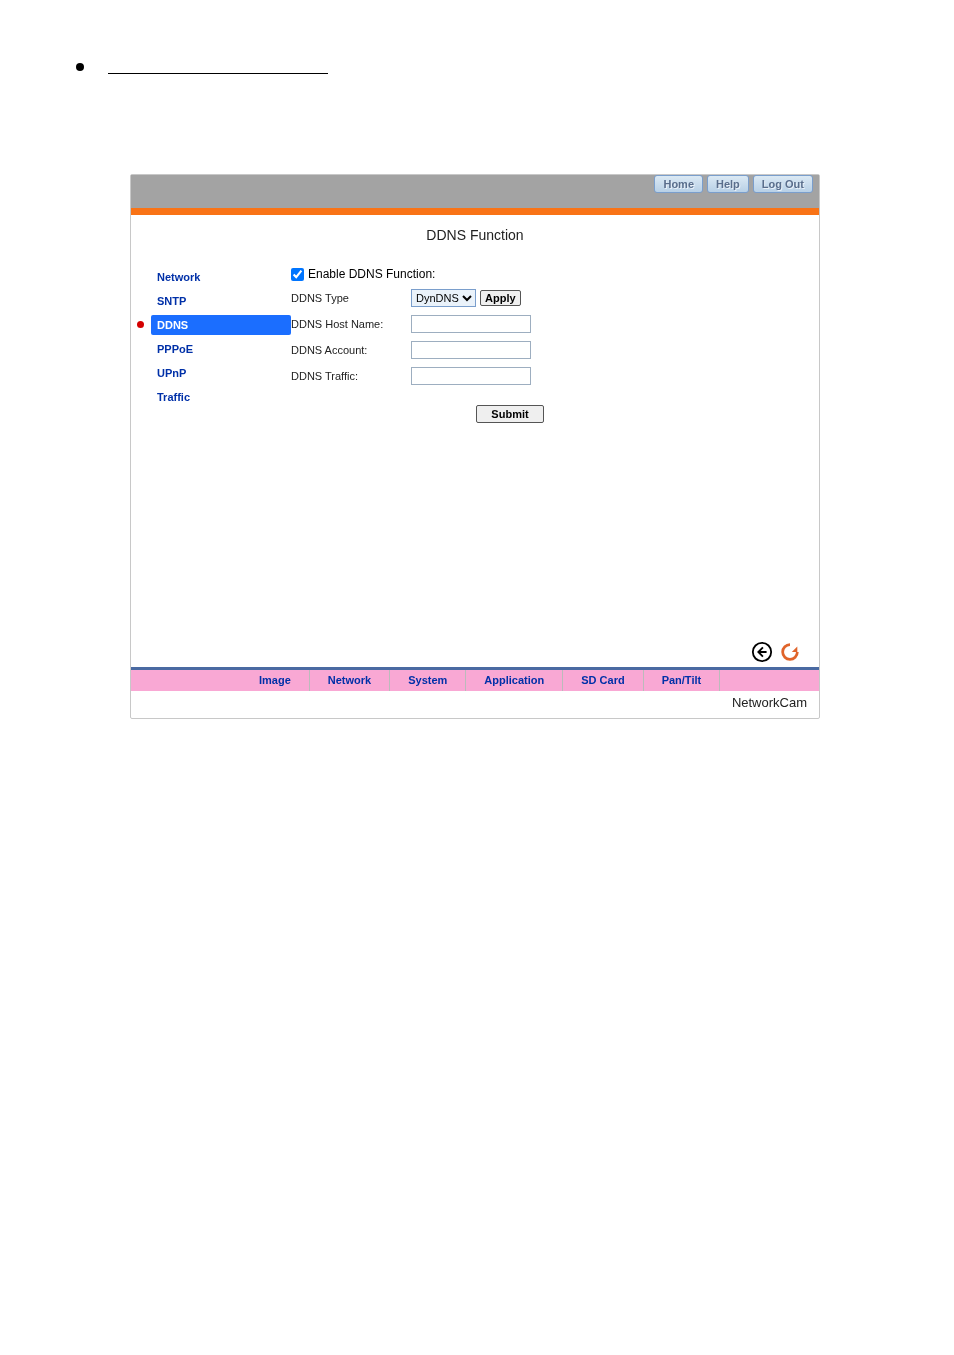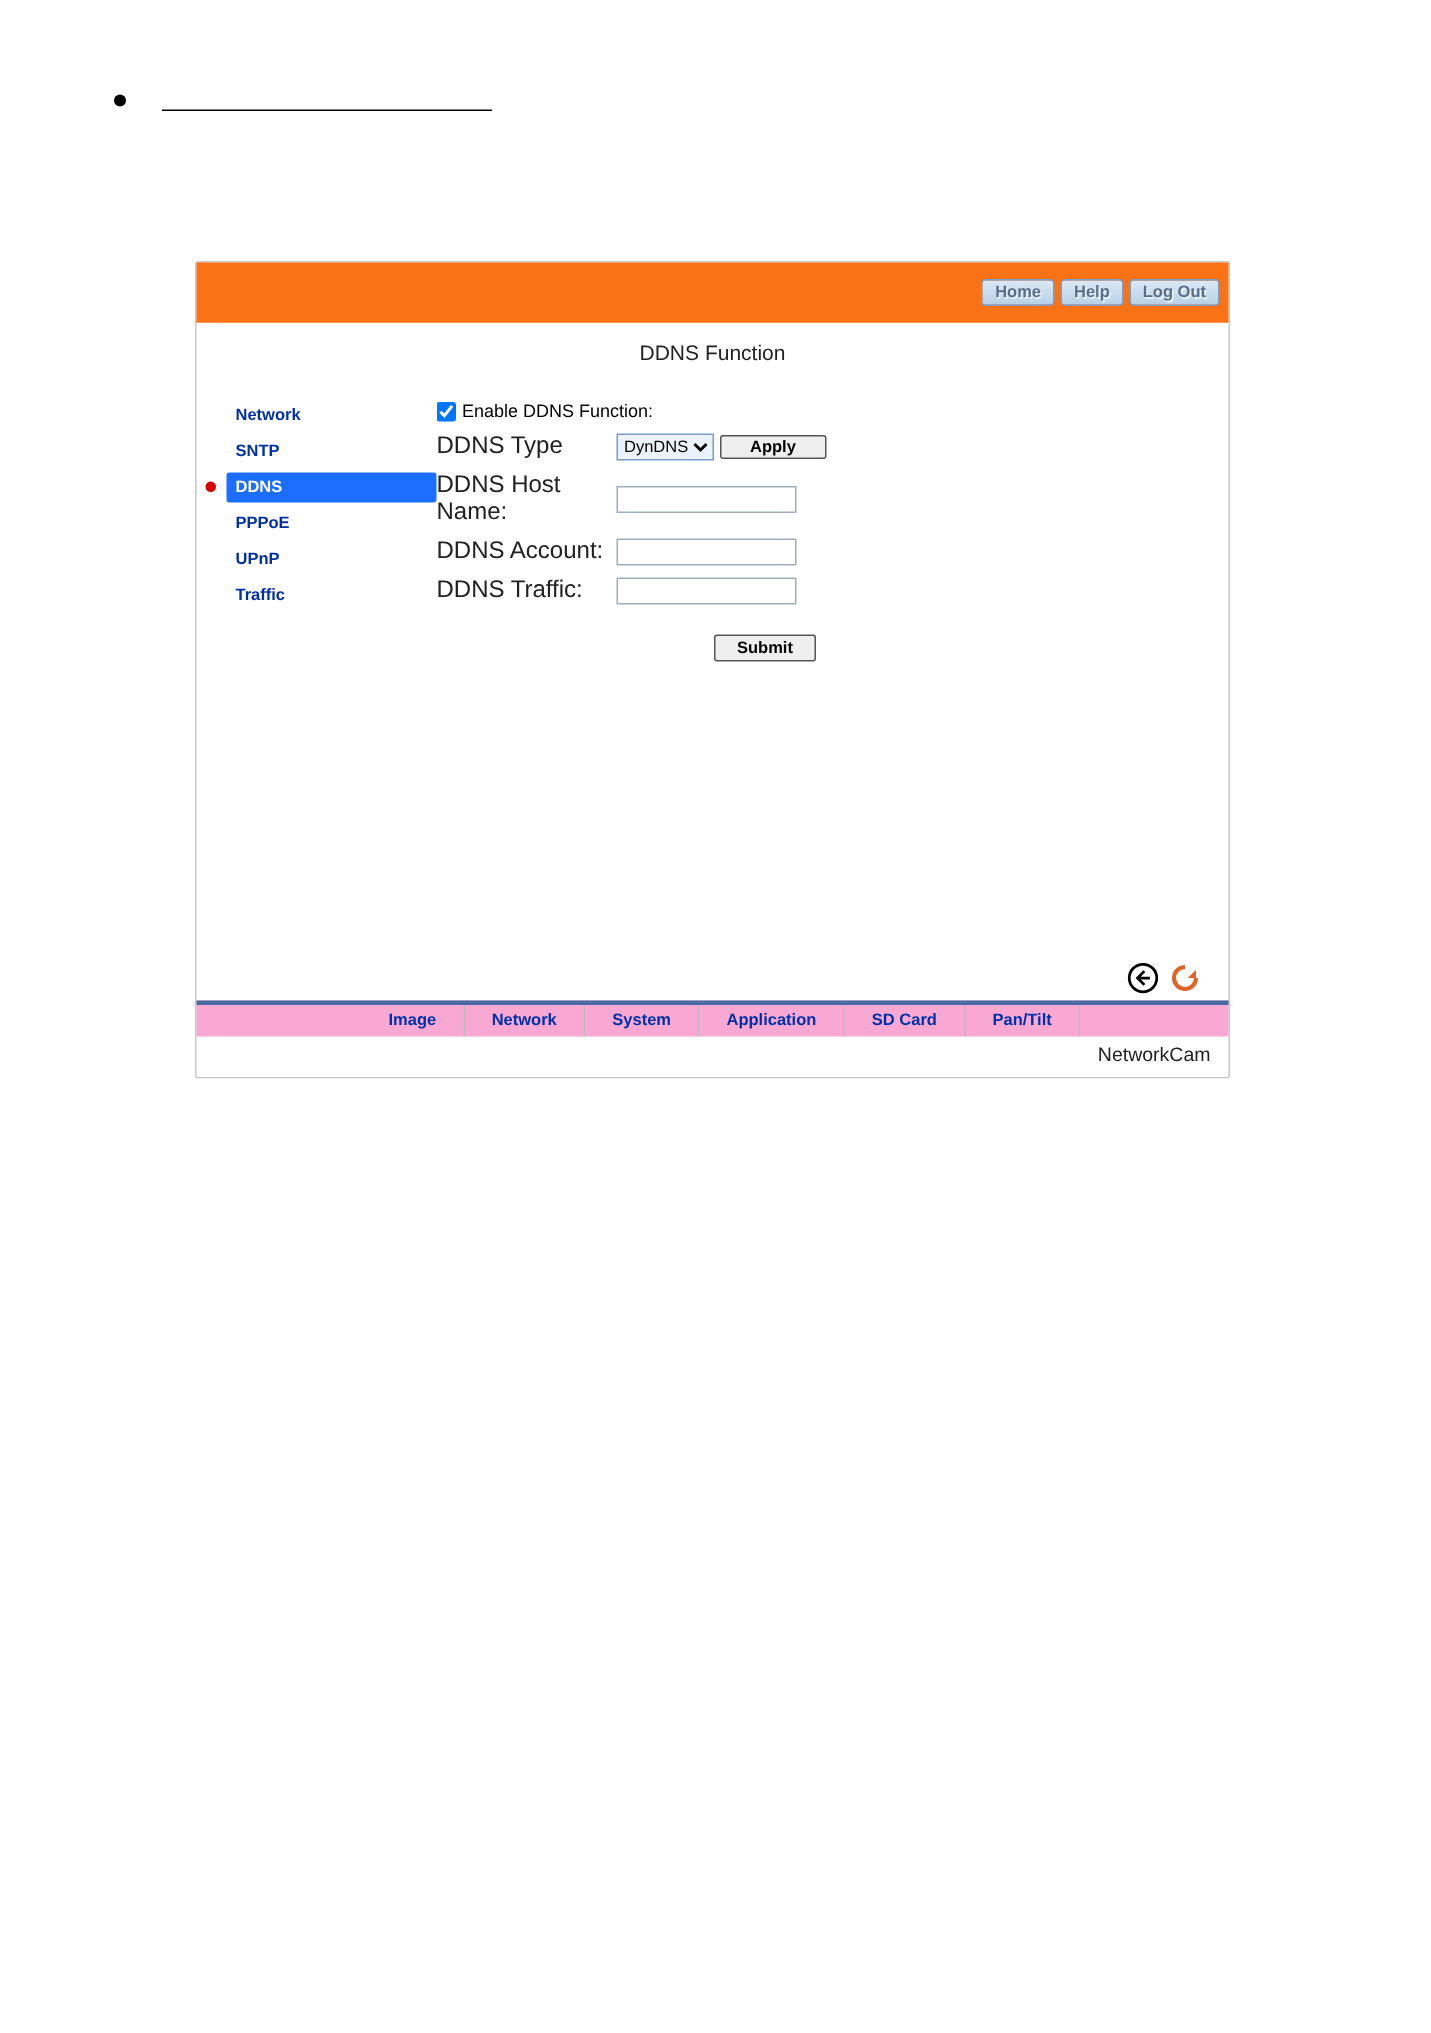--- a/index.html
+++ b/index.html
@@ -2,35 +2,35 @@
 <html><head>
 <meta charset="utf-8">
 <style>
 *{box-sizing:border-box;margin:0;padding:0;font-family:Verdana,Arial,sans-serif}
 body{background:#fff;width:954px;margin:0 auto;font-size:12px;color:#000}
 .page{padding:60px 100px 0 70px}
 .bullet-row{display:flex;align-items:center;margin-bottom:30px}
 .bullet{width:8px;height:8px;border-radius:50%;background:#000;margin-right:24px;margin-left:6px}
 .underline-space{border-bottom:1.5px solid #000;height:14px;width:220px}
 .app-window{margin:100px 0 0 60px;width:690px;border:1px solid #c8c8c8;background:#fff;border-radius:2px}
-.topbar{height:40px;background:#f97316;border-bottom:1px solid #f97316;display:flex;justify-content:flex-end;align-items:center;padding-right:6px}
+.topbar{height:40px;background:#a3a3a3;border-bottom:7px solid #f97316;display:flex;justify-content:flex-end;align-items:flex-start;padding-right:6px}
 .topbtn{background:linear-gradient(#dbe9f4,#b8d0e6);border:1px solid #7a9ecc;color:#5a6e8c;font-weight:bold;font-size:11px;padding:2px 8px;margin-left:4px;border-radius:3px;cursor:pointer;text-shadow:1px 1px 0 #eaf2fa}
 .title-row{text-align:center;padding:12px 0 10px 0;font-weight:normal;font-size:14px;color:#222}
 .workarea{display:flex;min-height:380px;padding:10px 20px 0 20px}
 .sidebar{width:140px;padding-top:4px}
 .side-item{color:#0030a8;font-weight:bold;font-size:11px;padding:4px 6px;margin-bottom:4px;cursor:pointer}
 .side-item.active{background:#1b6eff;color:#fff;position:relative;border-radius:2px}
 .side-item.active::before{content:"";position:absolute;left:-14px;top:6px;width:7px;height:7px;border-radius:50%;background:#d40000}
 .form-area{flex:1;padding-top:4px}
 .form-row{display:flex;align-items:center;margin-bottom:8px}
-.form-label{width:120px;font-size:16px;color:#222}
+.form-label{width:120px;font-size:11px;color:#222}
 .chk-row{display:flex;align-items:center;margin-bottom:8px}
 .chk{margin-right:4px;width:13px;height:13px}
 select{border:1px solid #7a9ecc;font-size:11px;background:#eaf2fa;height:18px;margin-right:4px}
-.btn{border:1px solid #555;background:#efefef;font-size:11px;font-weight:bold;padding:1px 19px;cursor:pointer;border-radius:2px}
+.btn{border:1px solid #555;background:#efefef;font-size:11px;font-weight:bold;padding:1px 4px;cursor:pointer;border-radius:2px}
 input[type=text],input[type=password]{border:1px solid #9daec0;height:18px;width:120px;font-size:11px;padding:0 4px}
 .submit-row{text-align:center;margin-top:20px;padding-right:70px}
 .submit-row .btn{padding:2px 14px}
 .footer-icons{display:flex;justify-content:flex-end;padding:8px 18px 4px 0}
 .icon-back{width:22px;height:22px;margin-right:6px}
 .icon-refresh{width:22px;height:22px}
 .icon-svg{stroke:#000;fill:none;stroke-width:2}
 .bottombar{border-top:3px solid #4a6aa2;background:#f9a8d4;display:flex;height:24px}
 .bottombar .bbtn{flex:0 0 auto;padding:4px 18px;font-size:11px;font-weight:bold;color:#0030a8;border-right:1px solid #bbb;cursor:pointer}
 .bottombar .bbtn:first-child{margin-left:110px}

